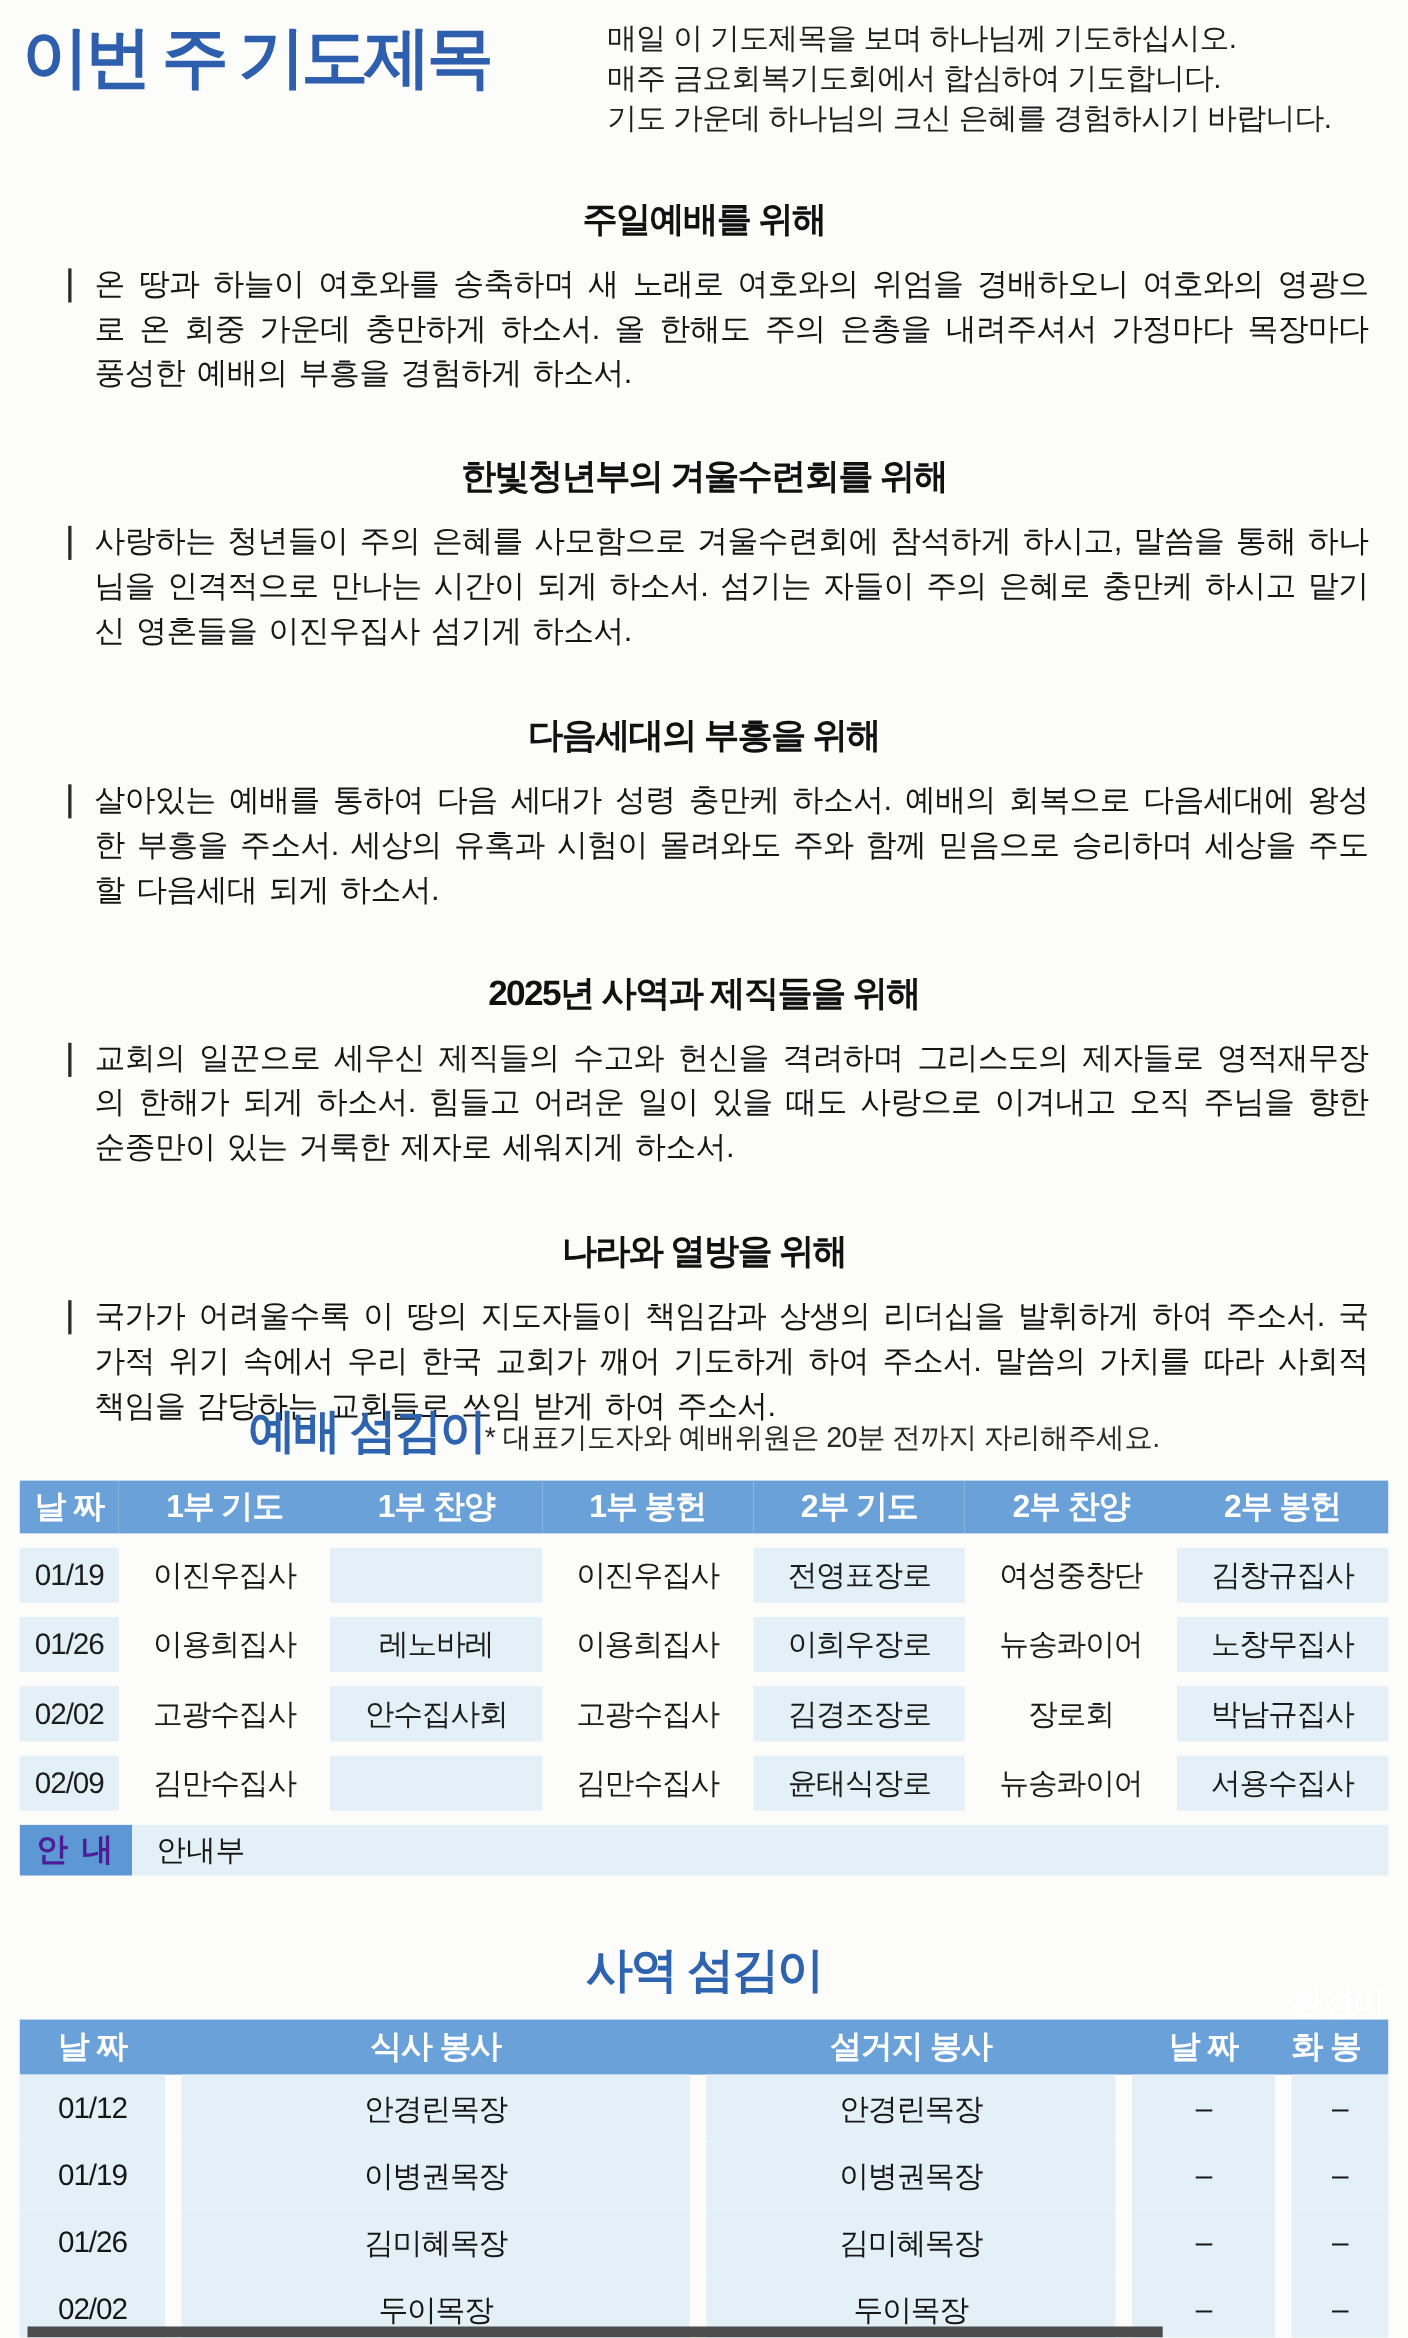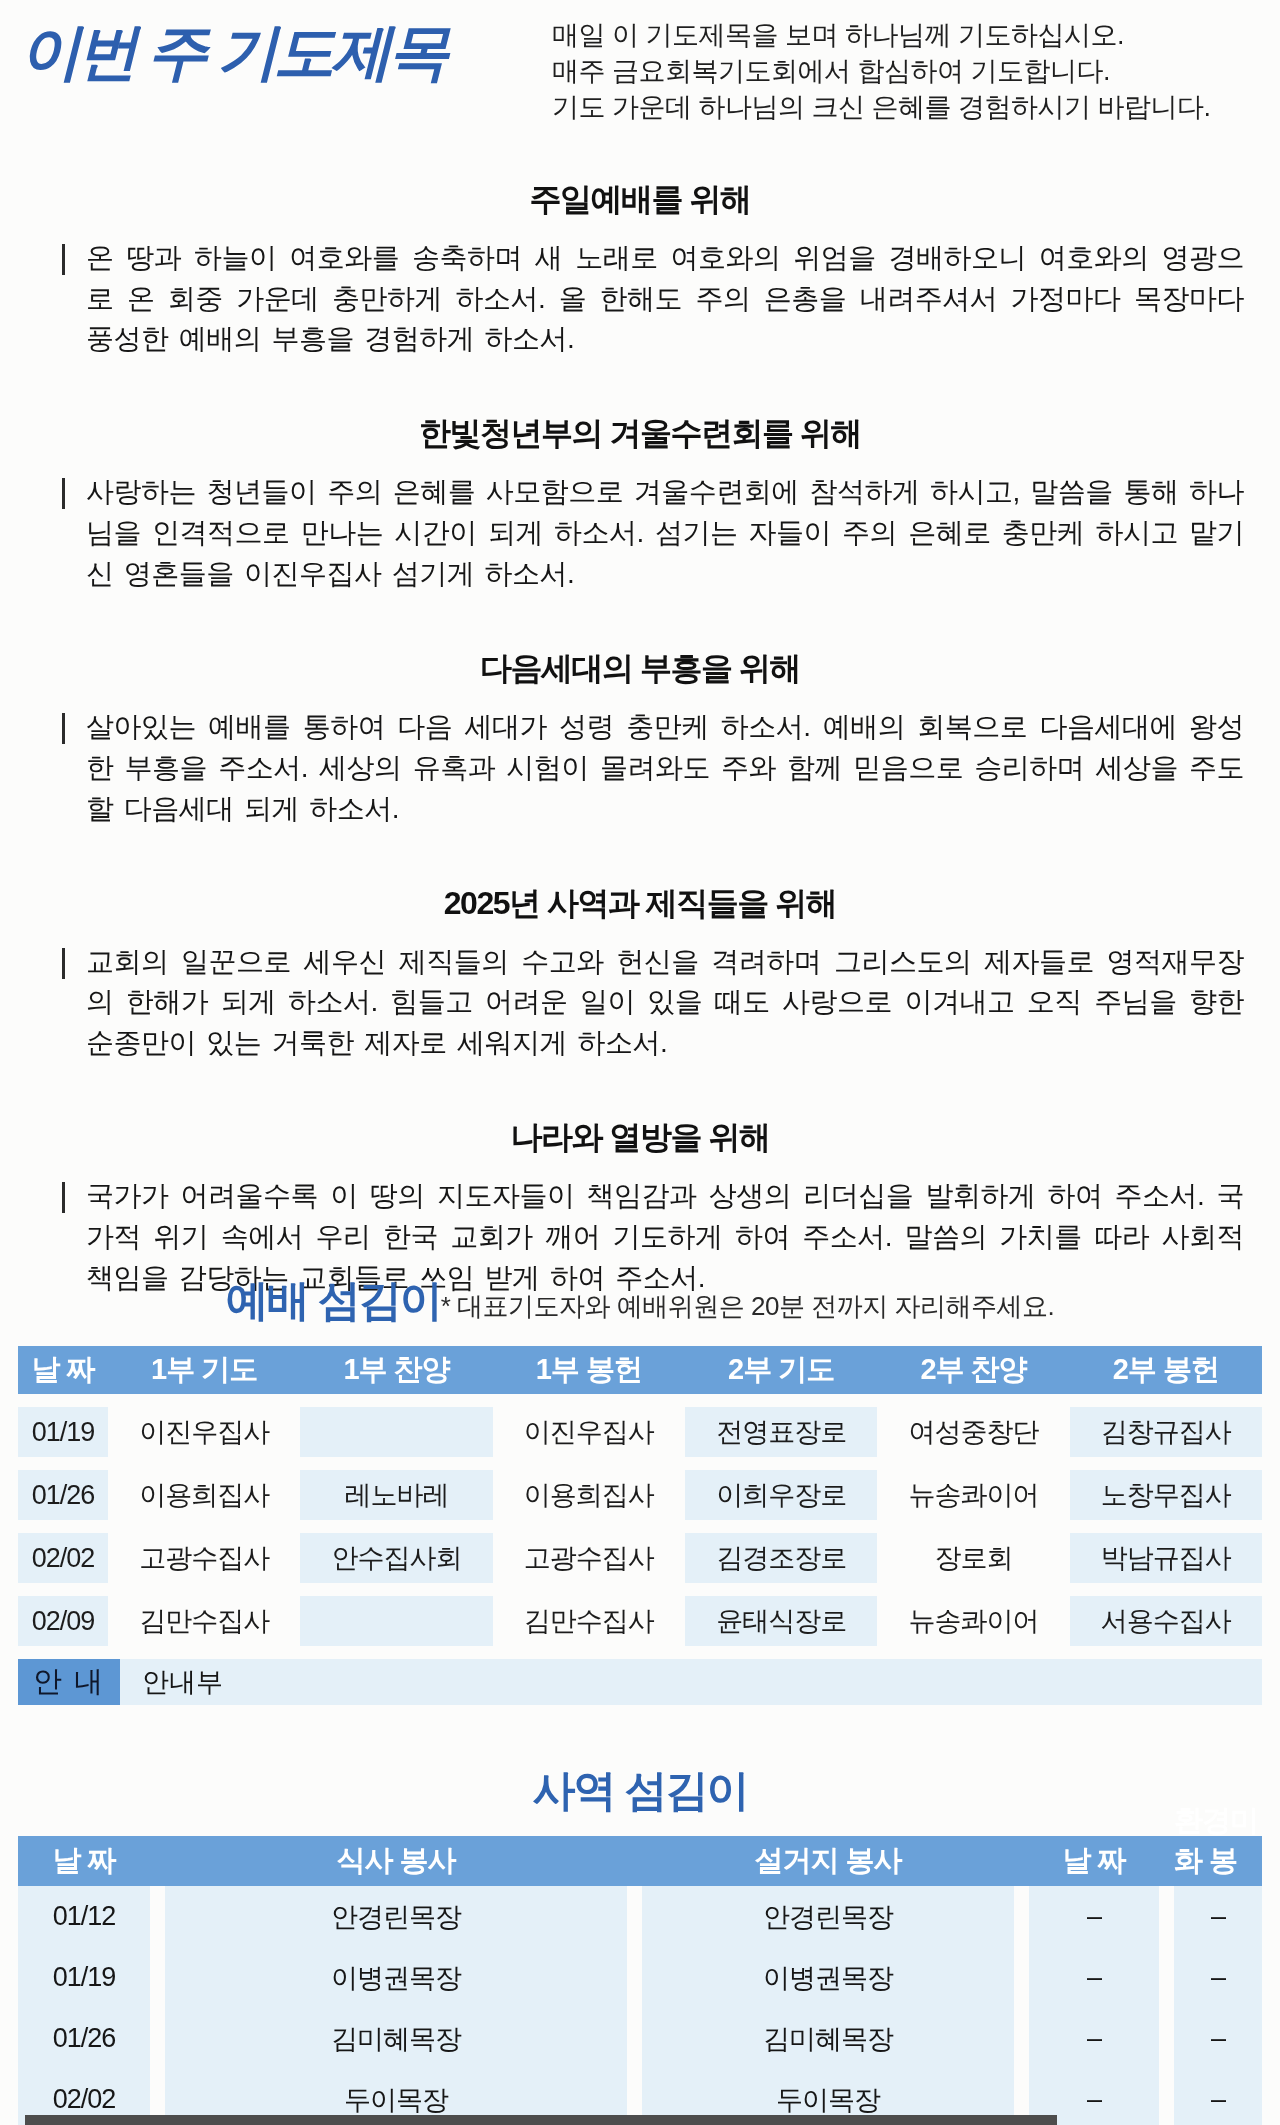--- a/index.html
+++ b/index.html
@@ -18,21 +18,21 @@
     background:#fcfcfb;
     font-family:"Liberation Sans","DejaVu Sans",sans-serif;
     color:var(--text-dark);
     overflow:hidden;
   }
   
   .header{display:flex;gap:22px;padding:10px 18px 0 20px;align-items:flex-start;}
   .page-title{
     flex:0 0 510px;
     font-size:61px;font-weight:800;letter-spacing:-4px;line-height:1.4;
-    color:var(--title-blue);white-space:nowrap;font-style:italic;
+    color:var(--title-blue);white-space:nowrap;
   }
   .intro{padding-top:8px;font-size:27px;line-height:1.33;color:#1f1f1f;letter-spacing:-0.5px;}
   
   .prayer{margin:52px 36px 0 36px;}
   .prayer h2{font-size:32px;font-weight:800;letter-spacing:-1.5px;color:#111;text-align:center;}
   .prayer .pbody{
     position:relative;margin:16px 0 0 24px;padding-left:26px;
     font-size:28px;line-height:1.46;text-align:justify;letter-spacing:-0.5px;word-spacing:3px;color:#161616;
   }
   .prayer .pbody::before{
@@ -43,21 +43,21 @@
   .sec-head-row{display:flex;justify-content:center;align-items:flex-end;margin:0 2px 16px 2px;}
   .sec-title{font-size:43px;font-weight:800;letter-spacing:-2px;color:var(--heading-blue);}
   .sec-note{font-size:26px;color:#2a2a2a;letter-spacing:-0.5px;margin-bottom:6px;}
   
   .w-row{display:grid;grid-template-columns:90px repeat(6,1fr);}
   .w-row.body-row{margin-top:13px;}
   .w-cell{height:50px;display:flex;align-items:center;justify-content:center;font-size:27px;letter-spacing:-1px;}
   .w-head .w-cell{height:48px;background:var(--table-header-blue);color:#fff;font-weight:800;font-size:29px;}
   .w-row.body-row .w-cell:nth-child(odd){background:var(--cell-light-blue);}
   .info-row{display:flex;margin-top:13px;height:46px;}
-  .info-label{flex:0 0 102px;background:var(--info-label-blue);color:#0f172a;font-weight:400;font-size:29px;
+  .info-label{flex:0 0 102px;background:var(--info-label-blue);color:#4c1d95;font-weight:700;font-size:29px;
     display:flex;align-items:center;justify-content:center;letter-spacing:2px;}
   .info-value{flex:1;background:var(--cell-light-blue);display:flex;align-items:center;
     padding-left:22px;font-size:27px;color:#161616;}
   
   .m-grid{display:grid;grid-template-columns:132px 462px 372px 130px 1fr;column-gap:15px;}
   .m-head{background:var(--table-header-blue);}
   .m-head .m-cell{height:50px;background:transparent;color:#fff;font-weight:800;font-size:29px;}
   .m-cell{height:61px;display:flex;align-items:center;justify-content:center;
     font-size:27px;letter-spacing:-1px;background:var(--cell-light-blue);color:#161616;}
   .scan-edge{position:absolute;left:25px;top:2115px;width:1032px;height:10px;background:#4d4d4d;}

